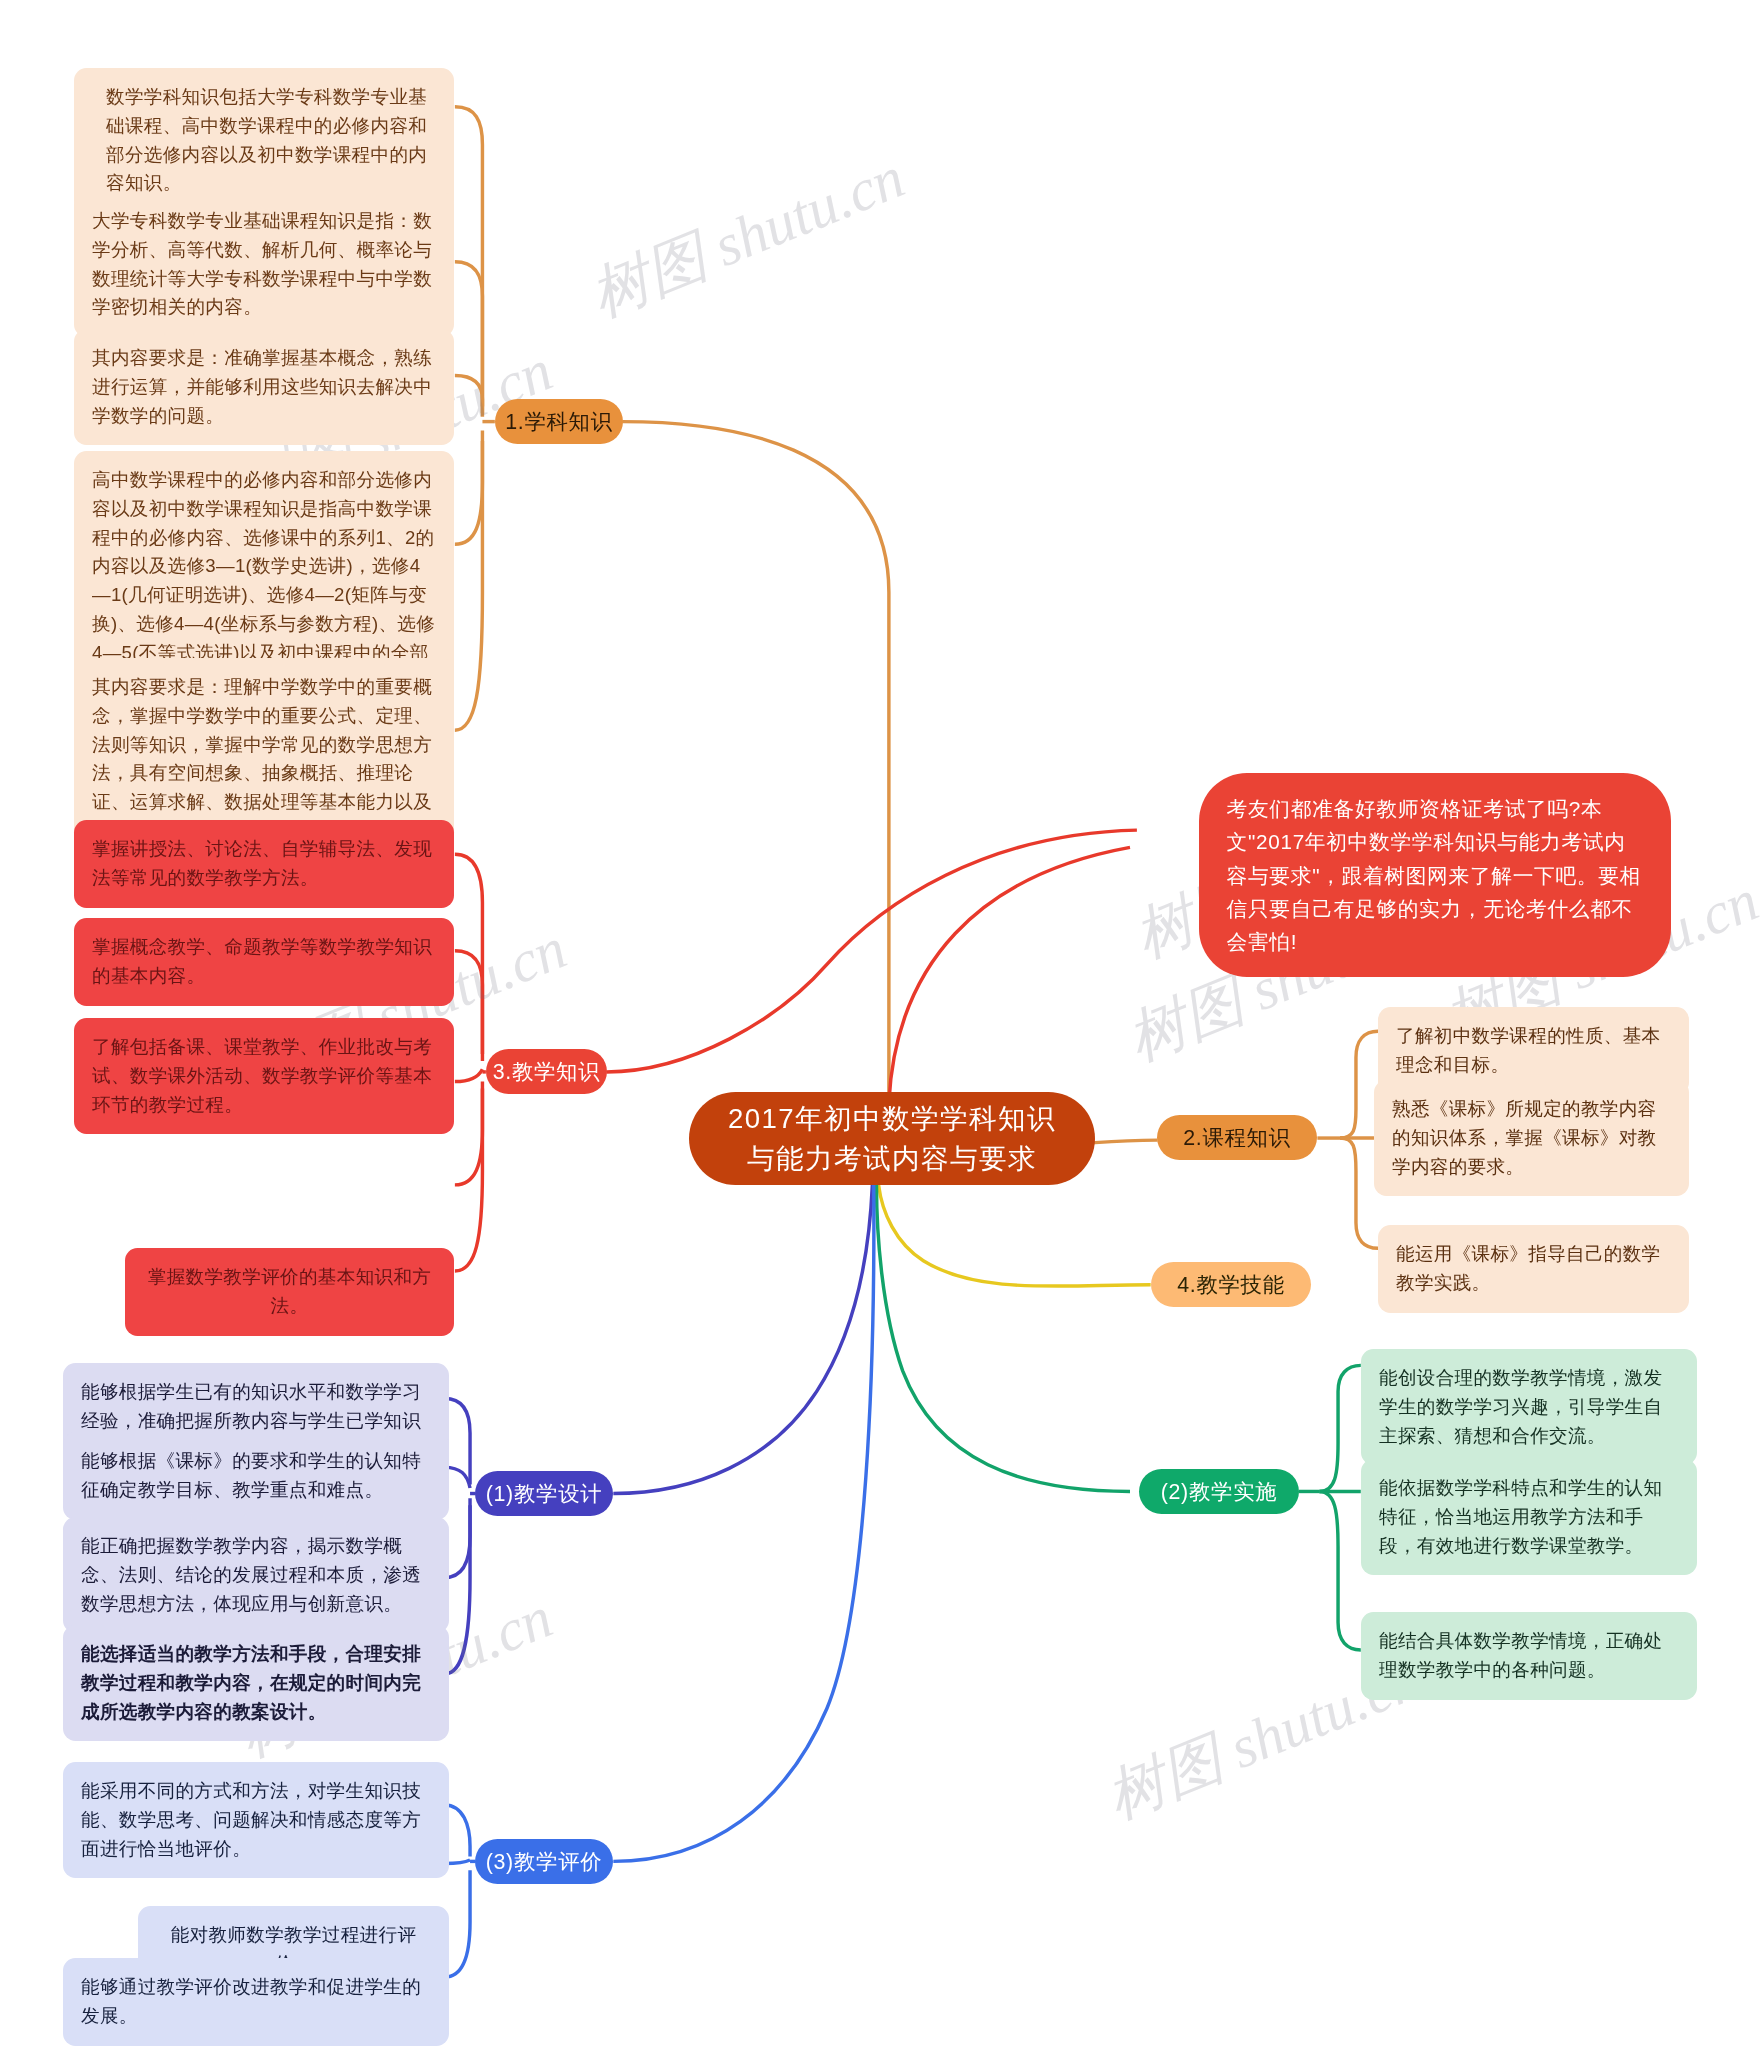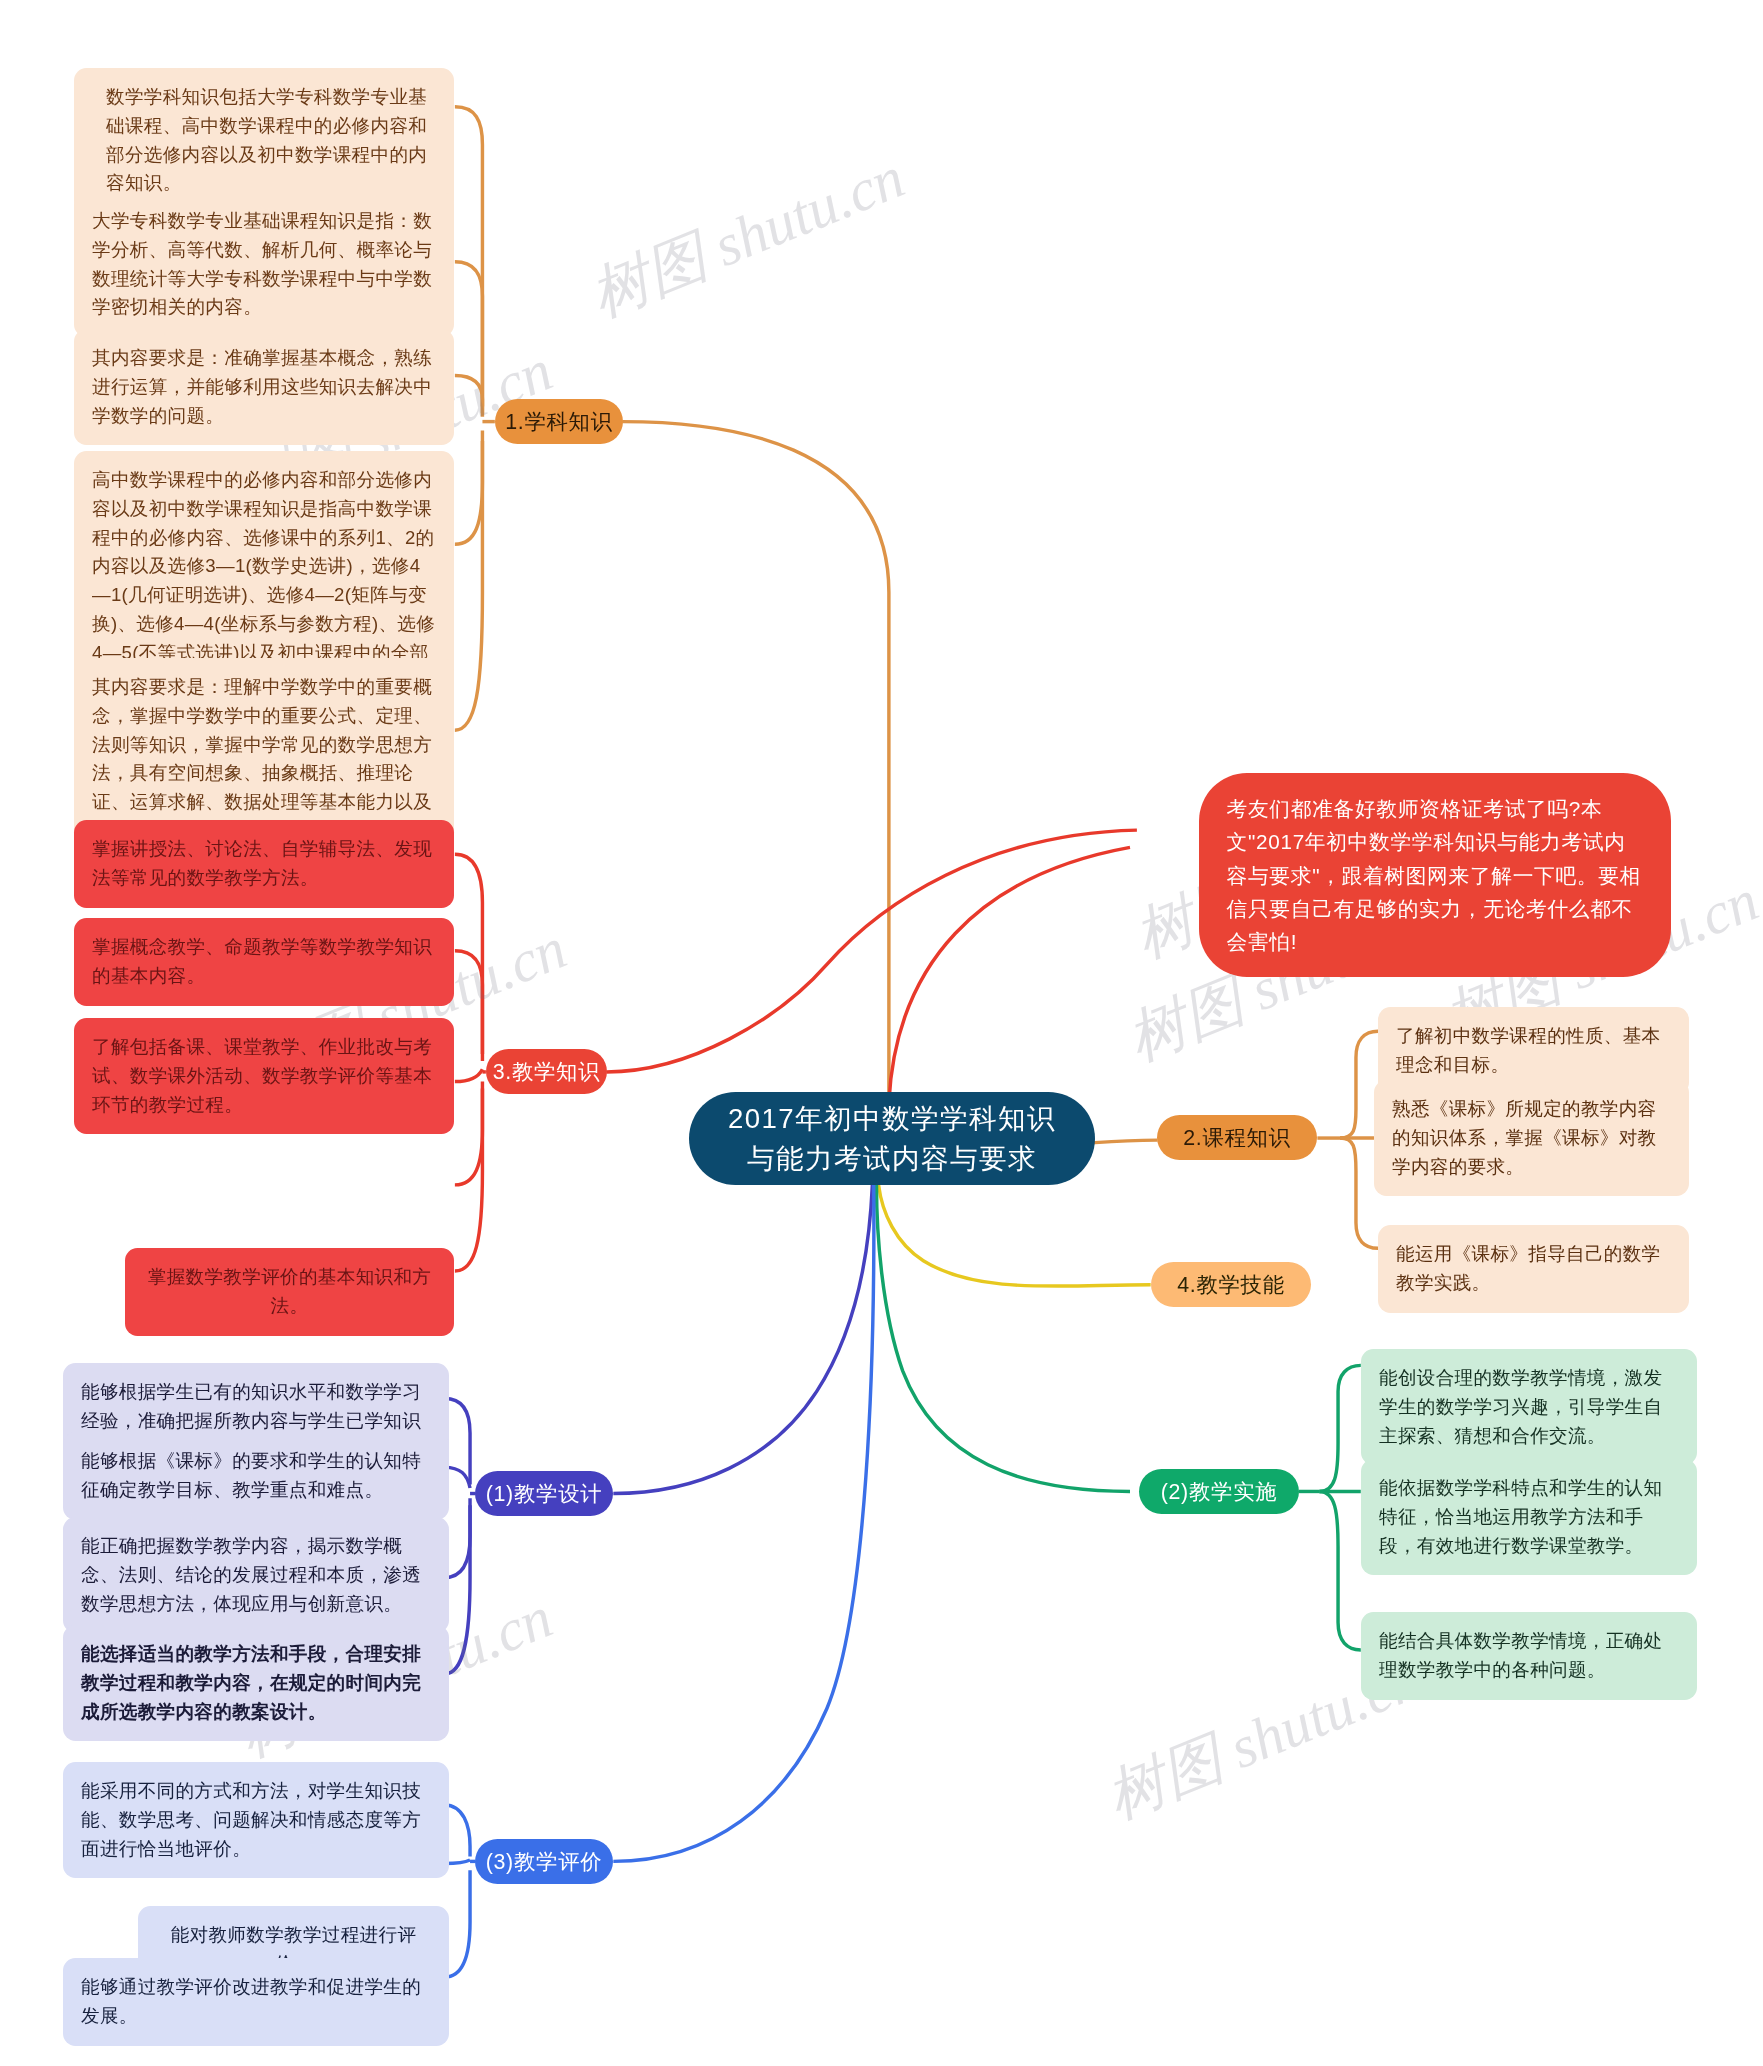--- a/index.html
+++ b/index.html
@@ -39,21 +39,21 @@
   }
   .pill.orange{background:#e8913c;color:#2b1a07;}
   .pill.red{background:#ea4335;color:#ffffff;}
   .pill.yellow{background:#fdba74;color:#2b2405;}
   .pill.blueviolet{background:#4540bf;color:#ffffff;}
   .pill.blue{background:#3a6fe8;color:#ffffff;}
   .pill.green{background:#0fa96a;color:#ffffff;}
 
   
   .root{
-    background:#0c4a6e;color:#ffffff;
+    background:#c2410c;color:#ffffff;
     border-radius:55px;
     display:flex;align-items:center;justify-content:center;
     text-align:center;
     font-size:27.6px;line-height:1.45;letter-spacing:1.4px;
     padding:0 27.6px;
   }
 
   
   .promo{
     background:#ea4335;color:#ffffff;

